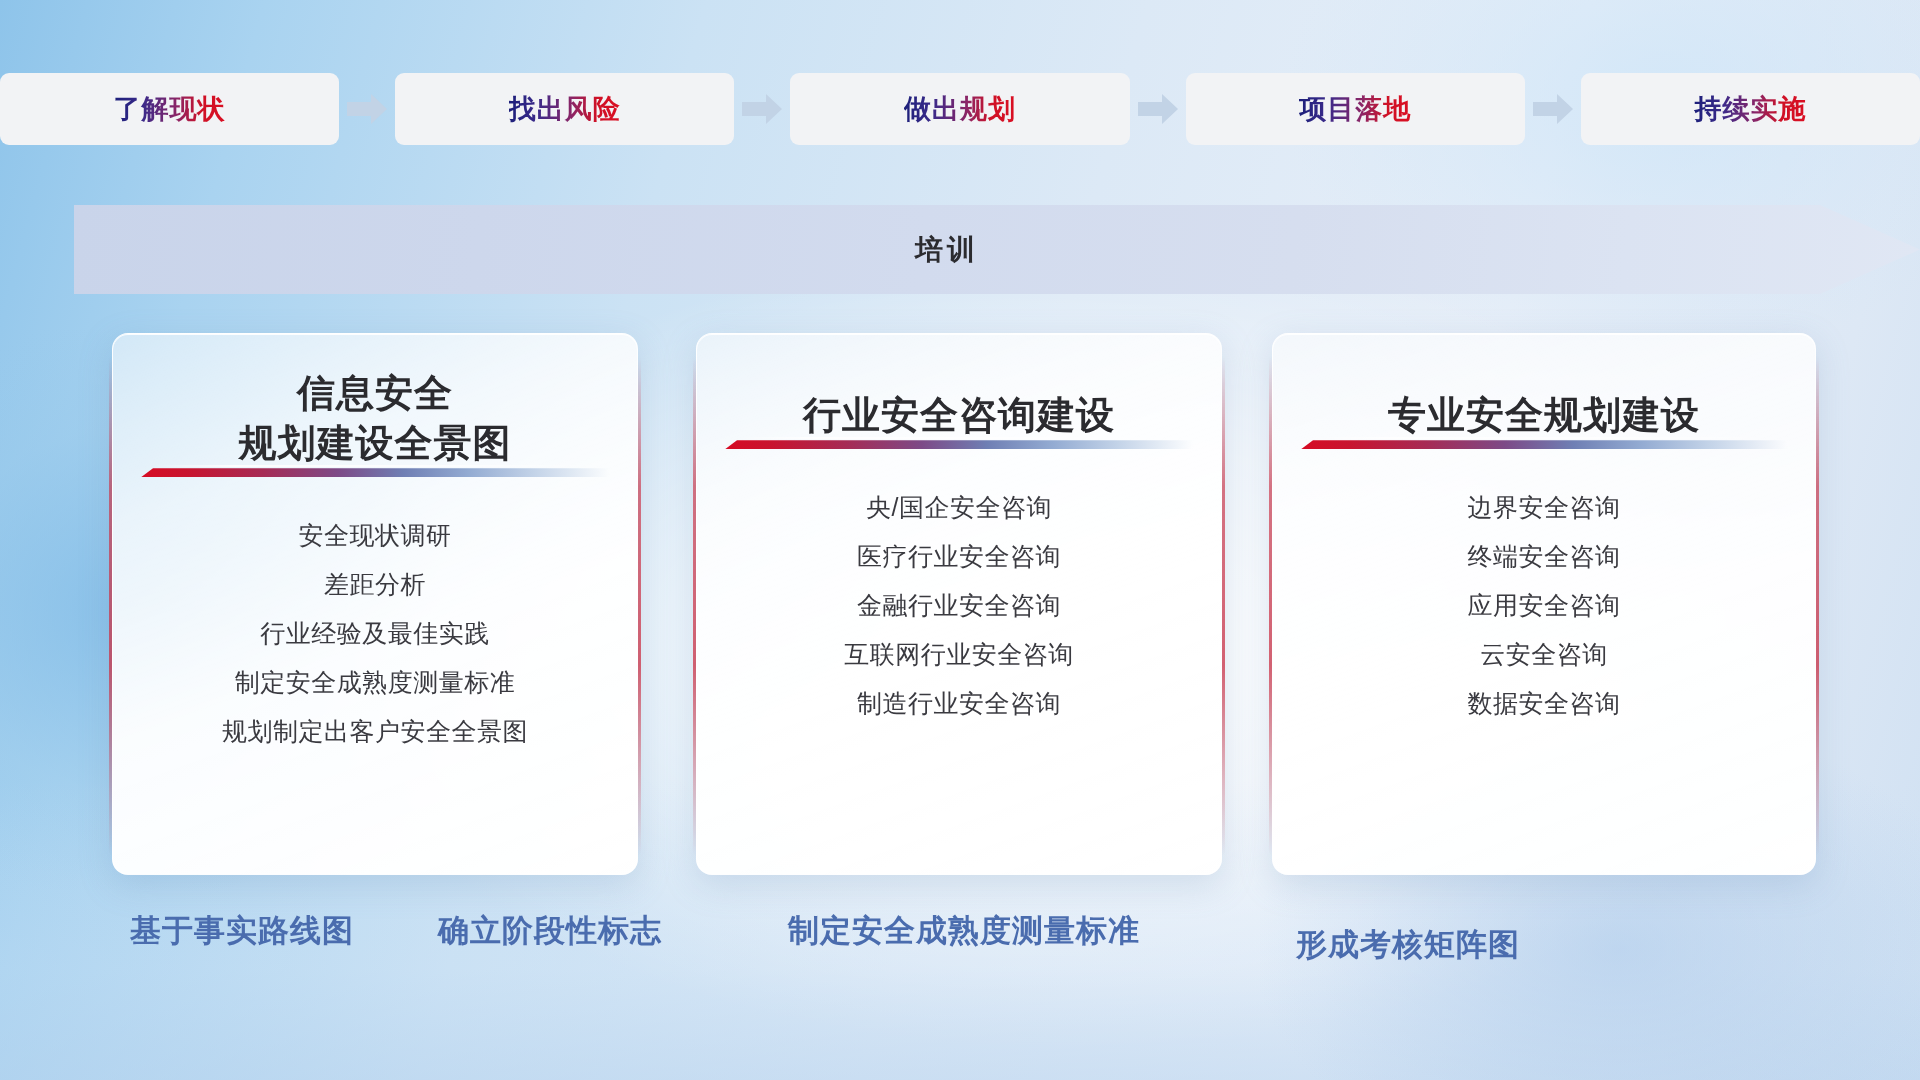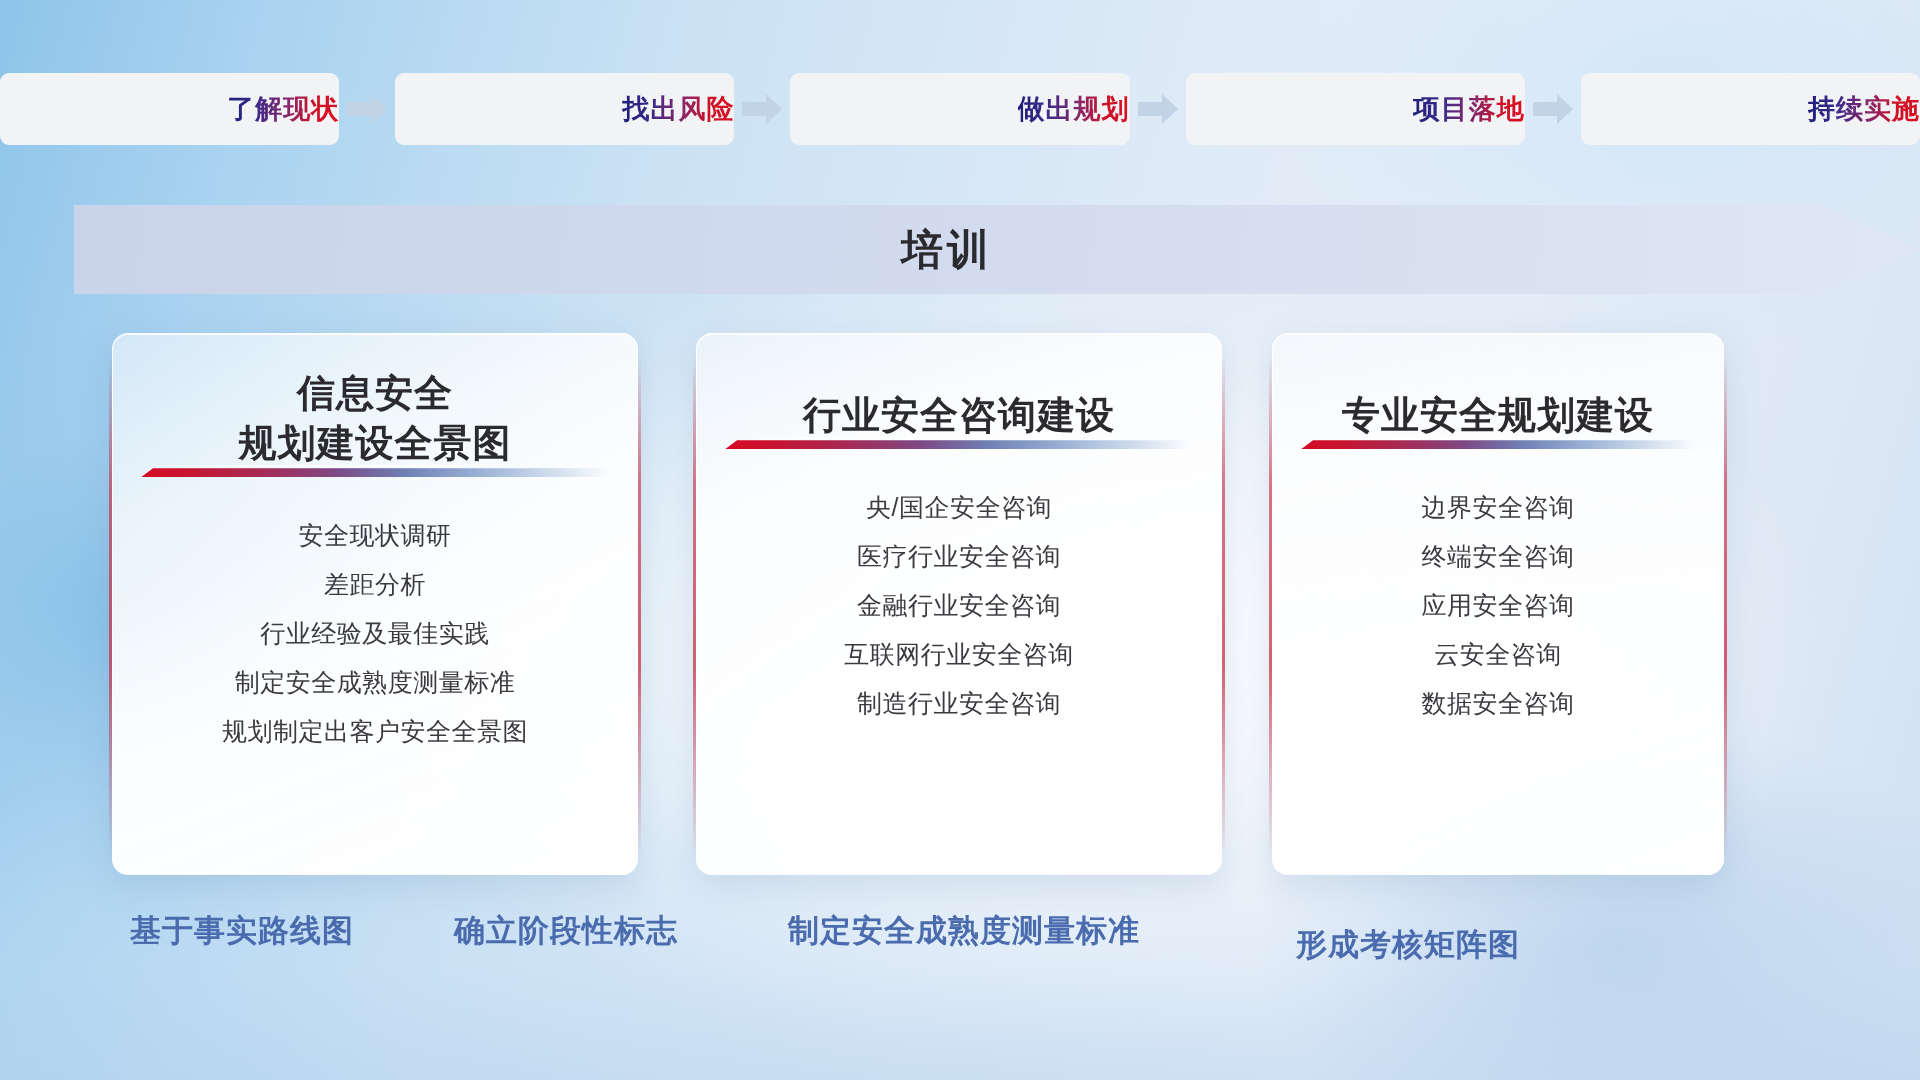--- a/index.html
+++ b/index.html
@@ -40,21 +40,21 @@
   
   #steps{
     position:absolute; left:0; top:73px; width:1920px; height:72px;
     display:flex; align-items:center; justify-content:center;
   }
   .step-box{
     position:relative;
     width:349px; height:72px;
     border-radius:9px;
     background:#f2f3f5;
-    display:flex; align-items:center; justify-content:flex-end;
+    display:flex; align-items:center; justify-content:center;
   }
   .step-box::before{
     content:""; position:absolute; inset:-2px;
     border-radius:11px;
     background:linear-gradient(150deg,#2d2f8f 0%, #3a3c99 18%, #7a3a86 50%, #c01a2e 78%, #d9172b 100%);
     z-index:-1;
   }
   .step-label{
     font-size:27px; font-weight:700; letter-spacing:1px;
     background:linear-gradient(92deg,#1c1f7a 0%, #3b2a8a 26%, #8b2566 56%, #cf1126 78%, #da0f22 100%);
@@ -74,31 +74,31 @@
     position:absolute; left:74px; top:205px; width:1846px; height:89px;
   }
   #banner-shape{
     position:absolute; inset:0;
     background:linear-gradient(95deg,#c9d4ea 0%, #cdd7ec 22%, #d2dbee 46%, #d6deef 66%, #dbe3f2 84%, #e0e7f4 100%);
     clip-path:polygon(0 0, 1746px 0, 1846px 50%, 1746px 100%, 0 100%);
   }
   #banner-title{
     position:absolute; left:0; top:0; width:1746px; height:89px;
     display:flex; align-items:center; justify-content:center;
-    font-size:42px; font-weight:700; color:#2b2b2f; letter-spacing:4px;
+    font-size:28px; font-weight:700; color:#2b2b2f; letter-spacing:4px;
   }
 
   
   #cards{
     position:absolute; left:0; top:333px; width:1920px; height:542px;border-radius:25px;
   }
   .card-wrap{ position:absolute; top:0; height:542px; }
   .card-wrap.c1{ left:112px;  width:526px; }
   .card-wrap.c2{ left:696px;  width:526px; }
-  .card-wrap.c3{ left:1272px; width:452px; }
+  .card-wrap.c3{ left:1272px; width:544px; }
 
   
   .card-edge{
     position:absolute; top:24px; bottom:20px; width:3px;
     background:linear-gradient(to bottom, rgba(214,40,58,0) 0%, rgba(214,40,58,.65) 26%, rgba(214,40,58,.75) 62%, rgba(214,40,58,0) 100%);
     filter:blur(.4px);
   }
   .card-edge.left{ left:-3px; }
   .card-edge.right{ right:-3px; }
 
@@ -158,21 +158,21 @@
   
   #footnotes{
     position:absolute; left:0; top:910px; width:1920px; height:48px;
   }
   .footnote{
     position:absolute; top:0;
     font-size:31px; font-weight:700; color:#4a6cae; letter-spacing:1px;
     white-space:nowrap;
   }
   .footnote.f1{ left:130px; }
-  .footnote.f2{ left:454px; }
+  .footnote.f2{ left:438px; }
   .footnote.f3{ left:788px; }
   .footnote.f4{ left:1296px;margin-top:14px; }
 </style>
 </head>
 <body>
 
 <div id="bg-base"></div>
 <div id="bg-glow-topright"></div>
 <div id="bg-glow-center"></div>
 <div id="bg-glow-left"></div>

